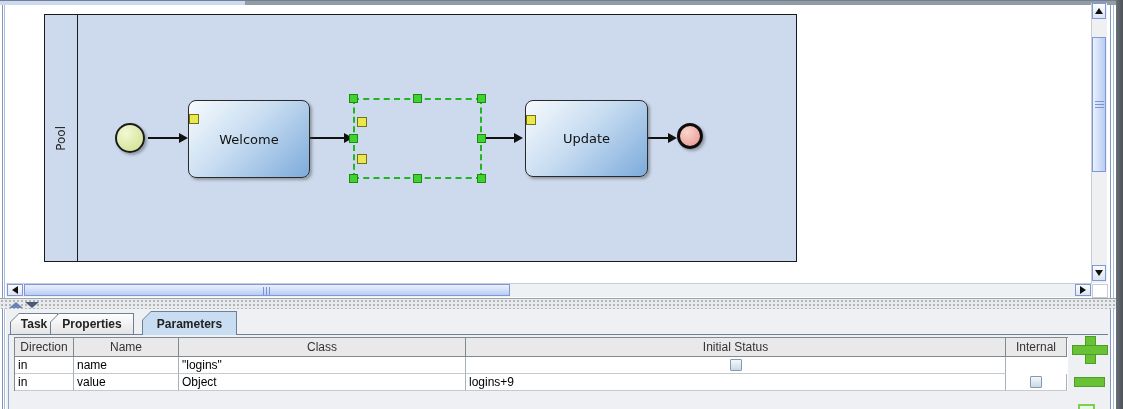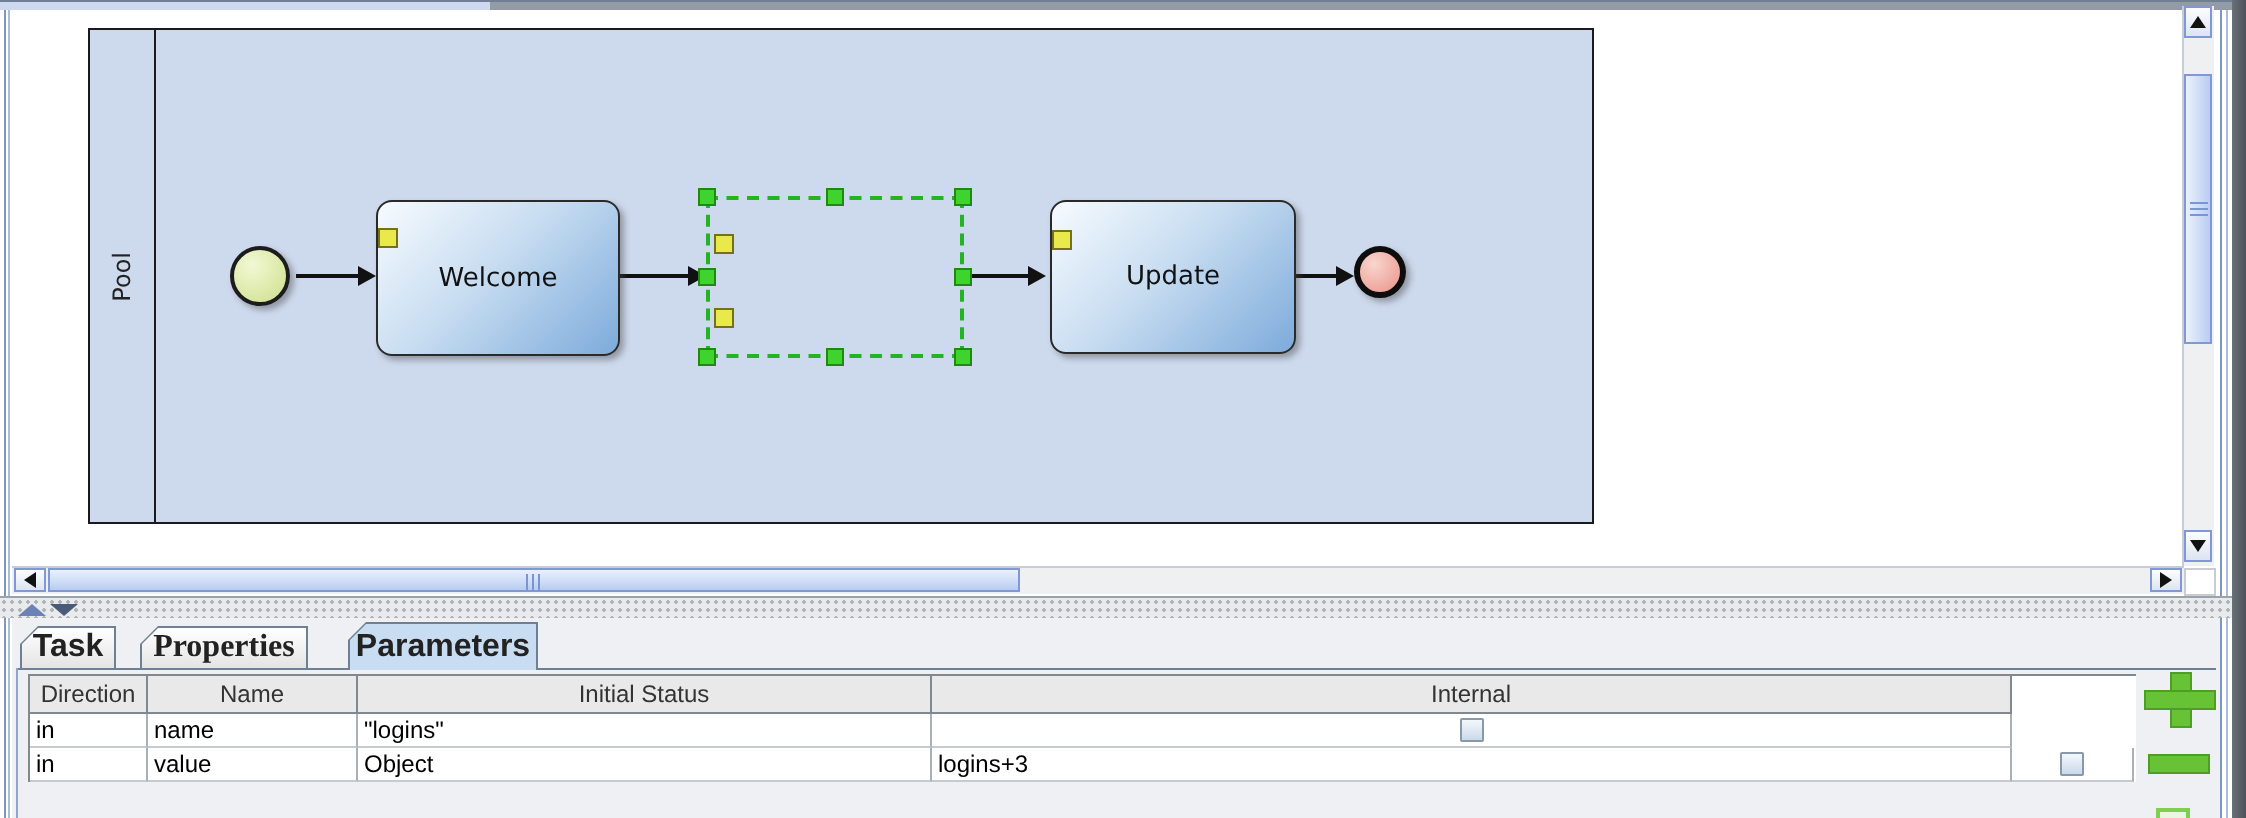--- a/index.html
+++ b/index.html
@@ -76,24 +76,24 @@
   .div-btn-up   { position:absolute; left:9px;  top:3px; width:0; height:0;
                   border-left:7px solid transparent; border-right:7px solid transparent; border-bottom:6px solid #6b83b5; }
   .div-btn-down { position:absolute; left:25px; top:3px; width:0; height:0;
                   border-left:7px solid transparent; border-right:7px solid transparent; border-top:6px solid #4a5a78; }
 
   
   .bottom-panel { position:absolute; left:6px; top:309px; width:1104px; height:100px; background:#eef0f3; }
   .tab { position:absolute; clip-path:polygon(9px 0,100% 0,100% 100%,0 100%,0 9px); background:#6f8094; padding:1px 1px 0 1px; }
   .tab-inner { width:100%; height:100%; clip-path:polygon(8px 0,100% 0,100% 100%,0 100%,0 8px);
                background:linear-gradient(#ffffff,#e4e4e4); display:flex; align-items:center; justify-content:center;
-               font-weight:bold; font-size:16px; color:#222; }
+               font-weight:bold; font-size:12px; color:#222; }
   .tab-task  { left:4px;  top:4px; width:48px; height:21px; }
-  .tab-props { left:64px; top:4px; width:84px; height:21px;font-family:Liberation Serif, serif; }
-  .tab-params{ left:136px; top:2px; width:95px; height:24px;margin-left:32px; }
+  .tab-props { left:44px; top:4px; width:84px; height:21px; }
+  .tab-params{ left:136px; top:2px; width:95px; height:24px; }
   .tab-params .tab-inner { background:#c8dcf2; }
   .tabline { position:absolute; left:2px; top:25px; width:1100px; height:1px; background:#6f8094; }
   .content-left-border { position:absolute; left:2px; top:25px; width:1px; height:75px; background:#8ea6cf; }
 
   
   .ptable { position:absolute; left:8px; top:28px; width:1054px; border-left:1px solid #808890; border-top:1px solid #808890; background:#fff; }
   .trow { display:grid; grid-template-columns:59px 105px 287px 540px 61px; }
   .th { background:#e9e9e9; border-right:1px solid #808890; border-bottom:1px solid #808890;
         height:19px; display:flex; align-items:center; justify-content:center; font-size:12px; color:#333; }
   .td { background:#fff; border-right:1px solid #a8b0b8; border-bottom:1px solid #c4cad0;
@@ -210,36 +210,37 @@
       <div class="tab-inner">Properties</div>
     </div>
     <div class="tab tab-params">
       <div class="tab-inner">Parameters</div>
     </div>
 
     <div class="ptable">
       <div class="trow">
         <div class="th">Direction</div>
         <div class="th">Name</div>
+        <div class="th">Class</div>
         <div class="th">Initial Status</div>
         <div class="th">Internal</div>
       </div>
       <div class="trow">
         <div class="td">in</div>
         <div class="td">name</div>
         <div class="td">"logins"</div>
         <div class="td td-check">
           <div class="checkbox"></div>
         </div>
       </div>
       <div class="trow">
         <div class="td">in</div>
         <div class="td">value</div>
         <div class="td">Object</div>
-        <div class="td">logins+3</div>
+        <div class="td">logins+9</div>
         <div class="td td-check">
           <div class="checkbox"></div>
         </div>
       </div>
     </div>
 
     <div class="btn-add" title="">
       <div class="plus-v"></div>
       <div class="plus-h"></div>
     </div>

